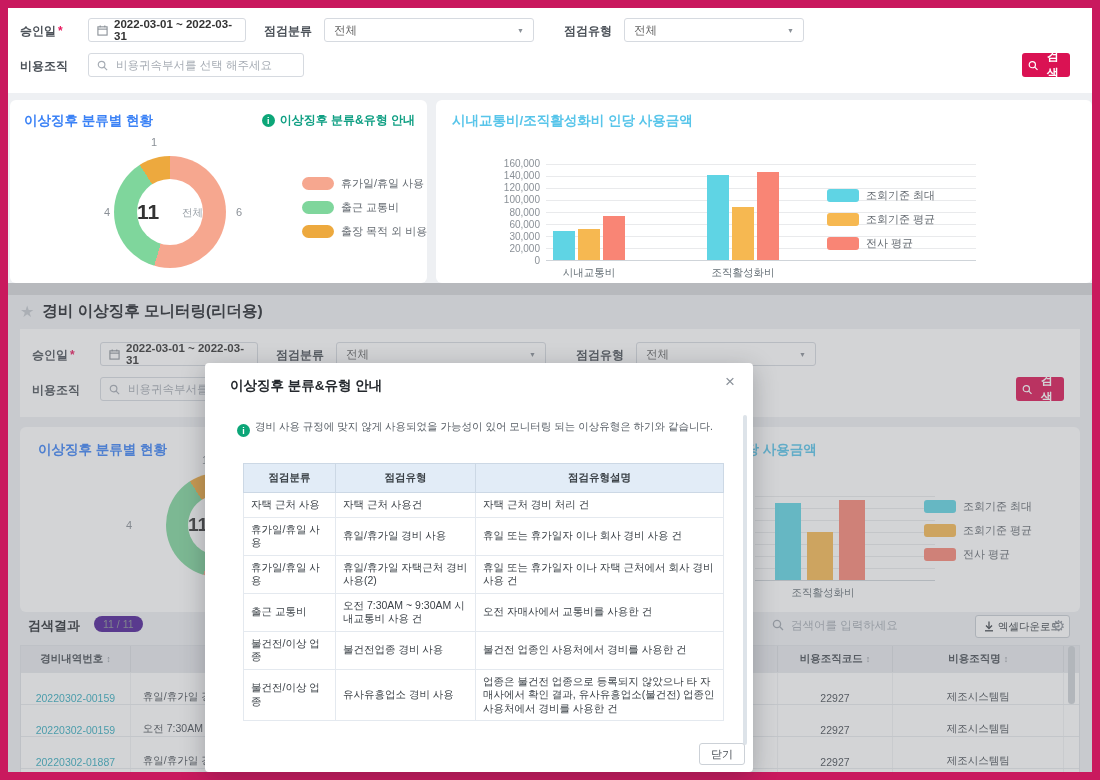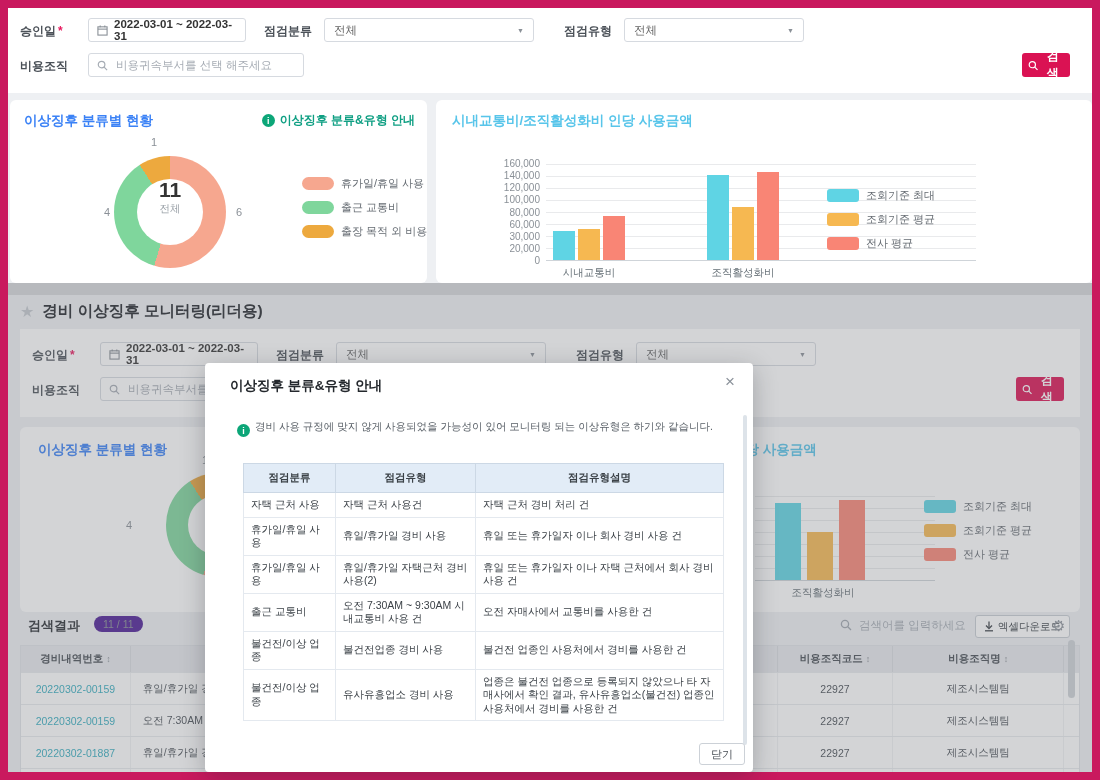--- a/index.html
+++ b/index.html
@@ -27,22 +27,22 @@
        display:flex;align-items:center;justify-content:center;gap:3px;font-size:12px;font-weight:bold;cursor:pointer;font-family:inherit;}
   
   .card{position:absolute;background:#fff;border-radius:6px;}
   .t-teal{position:absolute;font-size:13.5px;font-weight:bold;color:#3b82f6;white-space:nowrap;}
   .t-blue{position:absolute;font-size:13.5px;font-weight:bold;color:#58c5ea;white-space:nowrap;}
   .guide-link{position:absolute;display:flex;align-items:center;gap:5px;font-size:12px;font-weight:bold;color:#0f9f83;cursor:pointer;white-space:nowrap;}
   .info-dot{width:13px;height:13px;border-radius:50%;background:#0ca678;color:#fff;font-size:9px;font-weight:bold;
        display:flex;align-items:center;justify-content:center;}
   
   .donut-ring{position:absolute;border-radius:50%;}
-  .donut-hole{position:absolute;inset:23px;border-radius:50%;background:#fff;display:flex;flex-direction:column;
-       align-items:center;justify-content:flex-start;}
+  .donut-hole{position:absolute;inset:23px;border-radius:50%;background:#fff;display:flex;flex-direction:row;
+       align-items:center;justify-content:space-between;}
   .donut-hole .cv{font-size:21px;font-weight:bold;color:#333;line-height:22px;}
   .donut-hole .cl{font-size:10.5px;color:#9aa1a8;margin-top:1px;}
   .donut-hole.sm{inset:22px;}
   .donut-hole.sm .cv{font-size:19px;line-height:20px;}
   .slice-label{position:absolute;font-size:11px;color:#8a9097;}
   
   .plot{position:absolute;border-bottom:1px solid #cfd4d9;
        background-image:repeating-linear-gradient(to top,transparent 0px,transparent 11px,#e9eaec 11px,#e9eaec 12px);}
   .bargroup{position:absolute;bottom:0;display:flex;align-items:flex-end;gap:3px;}
   .bargroup .vbar{width:22px;}
@@ -64,21 +64,21 @@
   .badge{position:absolute;background:#4c1d95;color:#878d95;font-size:10.5px;border-radius:9px;padding:2px 9px;}
   .hintbox{position:absolute;display:flex;align-items:center;gap:5px;}
   .hintbox input{border:none;outline:none;background:transparent;font-size:11.5px;width:118px;font-family:inherit;}
   .btn-excel{position:absolute;height:23px;background:#fff;border:1px solid #c8cdd3;border-radius:3px;color:#3c4248;
        font-size:10.5px;display:flex;align-items:center;gap:4px;padding:0 8px;cursor:pointer;font-family:inherit;}
   .gear{position:absolute;font-size:15px;color:#8d939b;cursor:pointer;line-height:15px;}
   .rtable{position:absolute;background:#fff;border:1px solid #e0e3e8;box-sizing:border-box;}
   .rt-head{display:flex;background:#e7e9ed;height:26px;align-items:center;font-size:10.5px;font-weight:bold;color:#474d54;}
   .rt-head .cell{display:flex;align-items:center;justify-content:center;gap:3px;height:100%;box-sizing:border-box;border-right:1px solid #d9dce1;}
   .rt-row{display:flex;height:31px;align-items:center;font-size:10.5px;color:#4a5057;border-top:1px solid #e8eaee;background:#fff;}
-  .rt-row .cell{box-sizing:border-box;height:100%;display:flex;align-items:center;border-right:1px solid #f0f2f4;}
+  .rt-row .cell{box-sizing:border-box;height:100%;display:flex;align-items:flex-end;border-right:1px solid #f0f2f4;}
   .c1{width:110px;justify-content:center;}
   .c2{width:220px;padding-left:12px;}
   .c3{width:428px;justify-content:flex-end;padding-right:6px;}
   .c4{width:116px;justify-content:center;}
   .c5{width:171px;justify-content:center;}
   .csc{width:15px;border-right:none !important;justify-content:center;}
   .rid{color:#39aec0;cursor:pointer;}
   .sort{font-size:9px;color:#90969d;}
   .vscroll{width:7px;height:58px;background:#cfd3d8;border-radius:4px;margin-top:-40px;}
   
@@ -293,21 +293,21 @@
         </div>
         <div class="lg-row">
           <span class="lg-sw" style="background: rgb(249, 133, 117); border-radius: 3px;"></span>
           <span class="lg-lb">전사 평균</span>
         </div>
       </div>
   </div>
 
   <span class="res-label" style="left:20px;top:322px;">검색결과</span>
   <span class="badge" style="left:86px;top:321px;">11 / 11</span>
-  <div class="hintbox" style="left:832px;top:323px;">
+  <div class="hintbox" style="left:764px;top:323px;">
     <svg width="12" height="12" viewBox="0 0 12 12">
         <circle cx="5" cy="5" r="3.6" fill="none" stroke="#a0a6ae" stroke-width="1.3"></circle>
         <line x1="7.8" y1="7.8" x2="11" y2="11" stroke="#a0a6ae" stroke-width="1.3"></line>
       </svg>
     <input placeholder="검색어를 입력하세요" style="">
   </div>
   <button class="btn-excel" style="left:938px;top:320px;margin-left:29px;">
     <svg width="10" height="11" viewBox="0 0 10 11">
         <line x1="5" y1="0.5" x2="5" y2="6.5" stroke="#3c4248" stroke-width="1.3"></line>
         <polyline points="2,4.5 5,7.5 8,4.5" fill="none" stroke="#3c4248" stroke-width="1.3"></polyline>

